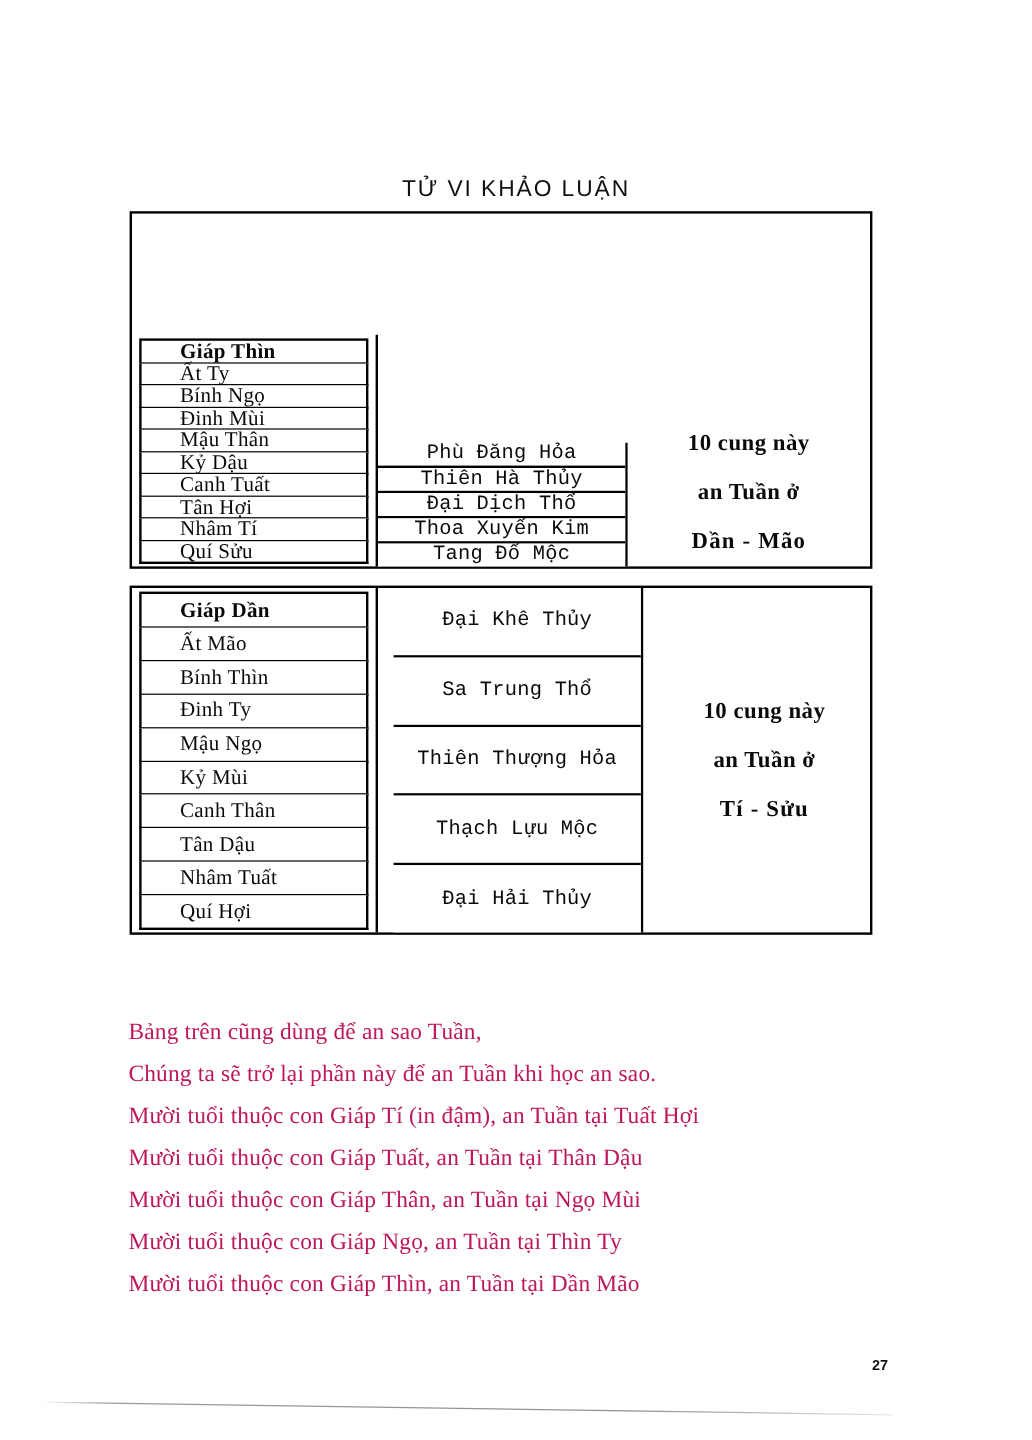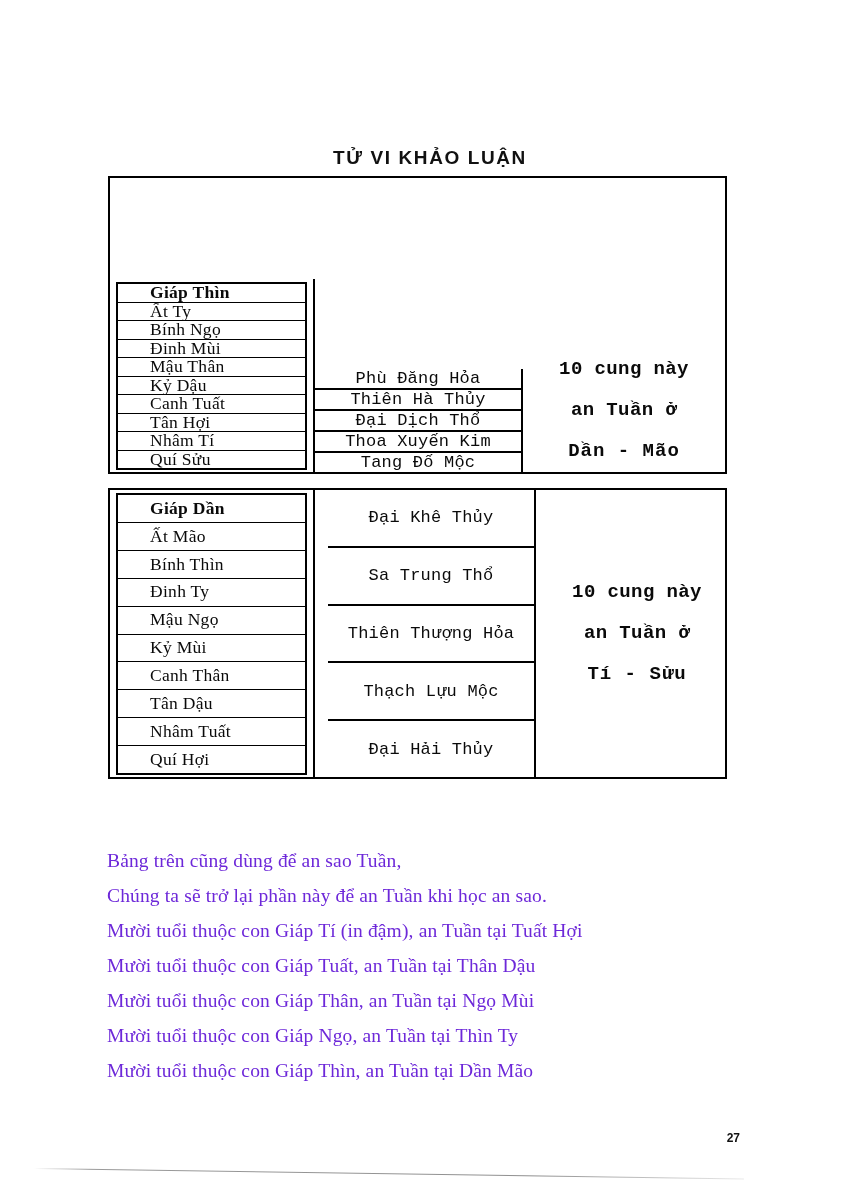--- a/index.html
+++ b/index.html
@@ -25,21 +25,21 @@
   .running-head {
     position: absolute;
     top: 147px;
     left: 0;
     width: 860px;
     text-align: center;
     font-family: "Liberation Sans", "DejaVu Sans", sans-serif;
     font-size: 19px;
     letter-spacing: 1.6px;
     color: #111;
-    font-weight: 700;
+    font-weight: 400;
   }
 
   
   .tbl {
     position: absolute;
     left: 108px;
     width: 619px;
     border: 2.5px solid #000;
     box-sizing: border-box;
     display: flex;
@@ -109,39 +109,38 @@
     border-bottom: none;
   }
 
   .note-line {
     font-size: 19px;
     font-weight: bold;
     letter-spacing: 0.4px;
     line-height: 1;
     margin: 11px 0;
     text-align: center;
-    font-family: Liberation Mono, monospace;
   }
   .note-line.spaced {
     letter-spacing: 1px;
   }
 
   
   .body-text {
     position: absolute;
     left: 107px;
     top: 843px;
     width: 660px;
   }
   .body-line {
     font-size: 19.5px;
     line-height: 35px;
     letter-spacing: 0.15px;
     white-space: nowrap;
-    color: #6d28d9;
+    color: #be185d;
   }
 
   
   .page-number {
     position: absolute;
     right: 120px;
     top: 1131px;
     font-size: 12px;
     font-family: "Liberation Sans", "DejaVu Sans", sans-serif;
     font-weight: bold;

